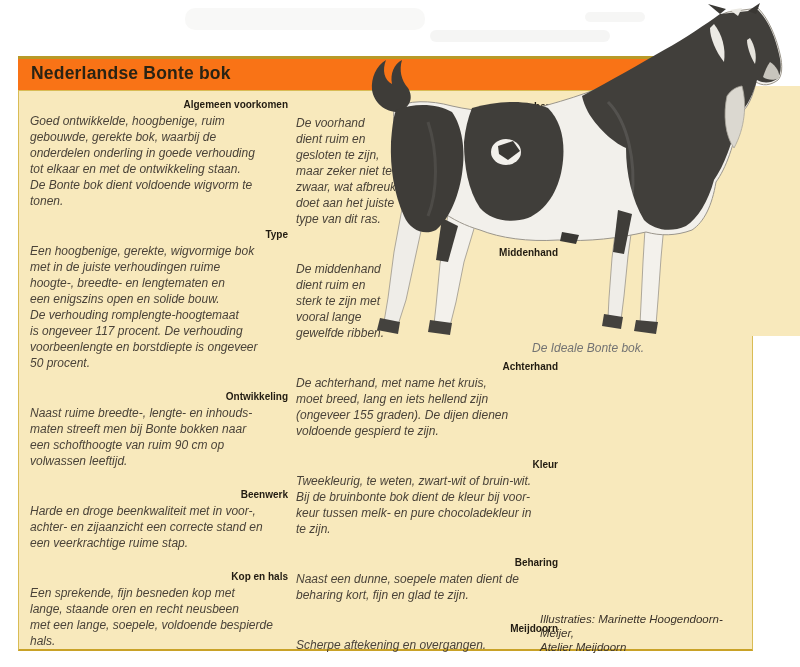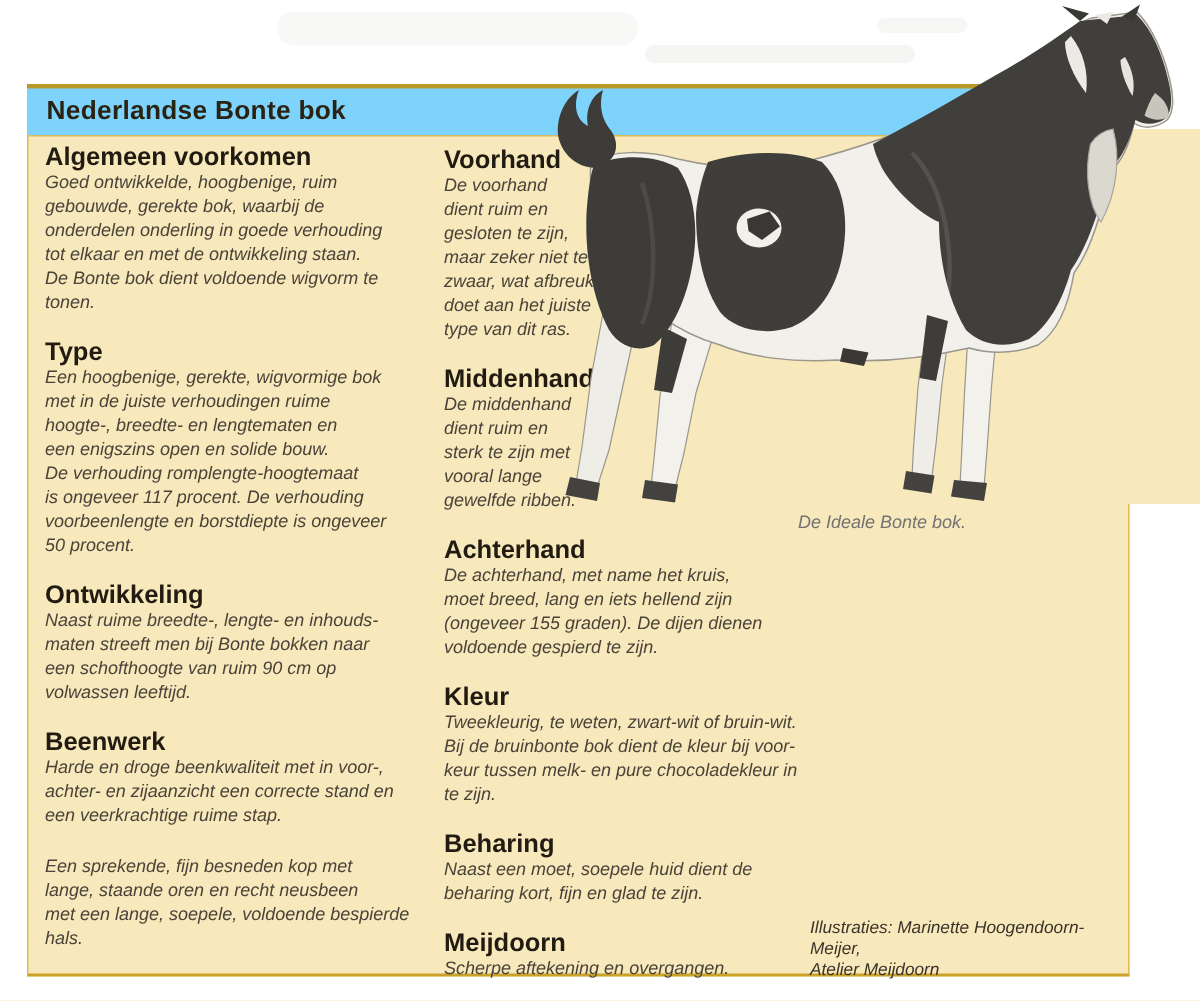--- a/index.html
+++ b/index.html
@@ -12,40 +12,40 @@
 
   
   .smudge { position:absolute; border-radius:10px; background:rgba(130,128,120,0.06); }
   .smudge.s1 { left:185px; top:8px;  width:240px; height:22px; }
   .smudge.s2 { left:430px; top:30px; width:180px; height:12px; background:rgba(130,128,120,0.08); }
   .smudge.s3 { left:585px; top:12px; width:60px;  height:10px; background:rgba(130,128,120,0.07); }
 
   
   .band {
     position:absolute; left:18px; top:56px; width:735px; height:34px;
-    background:#7dd3fc; border-top:3px solid #B89A28; box-sizing:border-box;
+    background:#f97316; border-top:3px solid #B89A28; box-sizing:border-box;
   }
   .band-title {
     position:absolute; left:13px; top:4px;
     font-size:17.5px; font-weight:bold; letter-spacing:0.2px; color:#2A2314;
   }
 
   
   .panel {
     position:absolute; left:18px; top:90px; width:735px; height:561px;
     background:#F8E9BC; box-sizing:border-box;
     border:1px solid #D9BC55; border-bottom:2px solid #C9A227;
   }
 
   .col { position:absolute; }
   .col1 { left:30px;  top:97px; width:258px; }
   .col2 { left:296px; top:99px; width:262px; }
   .section { margin:0 0 18px 0; }
   .section h3 {
-    margin:0 0 1px 0; font-size:17px; font-weight:bold; color:#211B11; line-height:15px;
+    margin:0 0 1px 0; font-size:10px; font-weight:bold; color:#211B11; line-height:15px;text-align:right;
   }
   .section p {
     margin:0; font-size:12px; line-height:16px; color:#4A4339;
     white-space:pre-line;
     font-style:italic;
   }
 
   .goat { position:absolute; left:368px; top:2px; width:432px; height:338px; }
 
   .caption {
@@ -100,20 +100,21 @@
 een schofthoogte van ruim 90 cm op
 volwassen leeftijd.</p>
     </div>
     <div class="section">
       <h3>Beenwerk</h3>
       <p>Harde en droge beenkwaliteit met in voor-,
 achter- en zijaanzicht een correcte stand en
 een veerkrachtige ruime stap.</p>
     </div>
     <div class="section">
+      <h3>Kop en hals</h3>
       <p>Een sprekende, fijn besneden kop met
 lange, staande oren en recht neusbeen
 met een lange, soepele, voldoende bespierde
 hals.</p>
     </div>
   </div>
 
   <div class="col col2">
     <div class="section">
       <h3>Voorhand</h3>
@@ -142,21 +143,21 @@
     </div>
     <div class="section">
       <h3>Kleur</h3>
       <p>Tweekleurig, te weten, zwart-wit of bruin-wit.
 Bij de bruinbonte bok dient de kleur bij voor-
 keur tussen melk- en pure chocoladekleur in
 te zijn.</p>
     </div>
     <div class="section">
       <h3>Beharing</h3>
-      <p>Naast een moet, soepele huid dient de
+      <p>Naast een dunne, soepele maten dient de
 beharing kort, fijn en glad te zijn.</p>
     </div>
     <div class="section">
       <h3>Meijdoorn</h3>
       <p>Scherpe aftekening en overgangen.</p>
     </div>
   </div>
 
   <svg class="goat" viewBox="0 0 432 338" xmlns="http://www.w3.org/2000/svg" aria-hidden="true">
 

